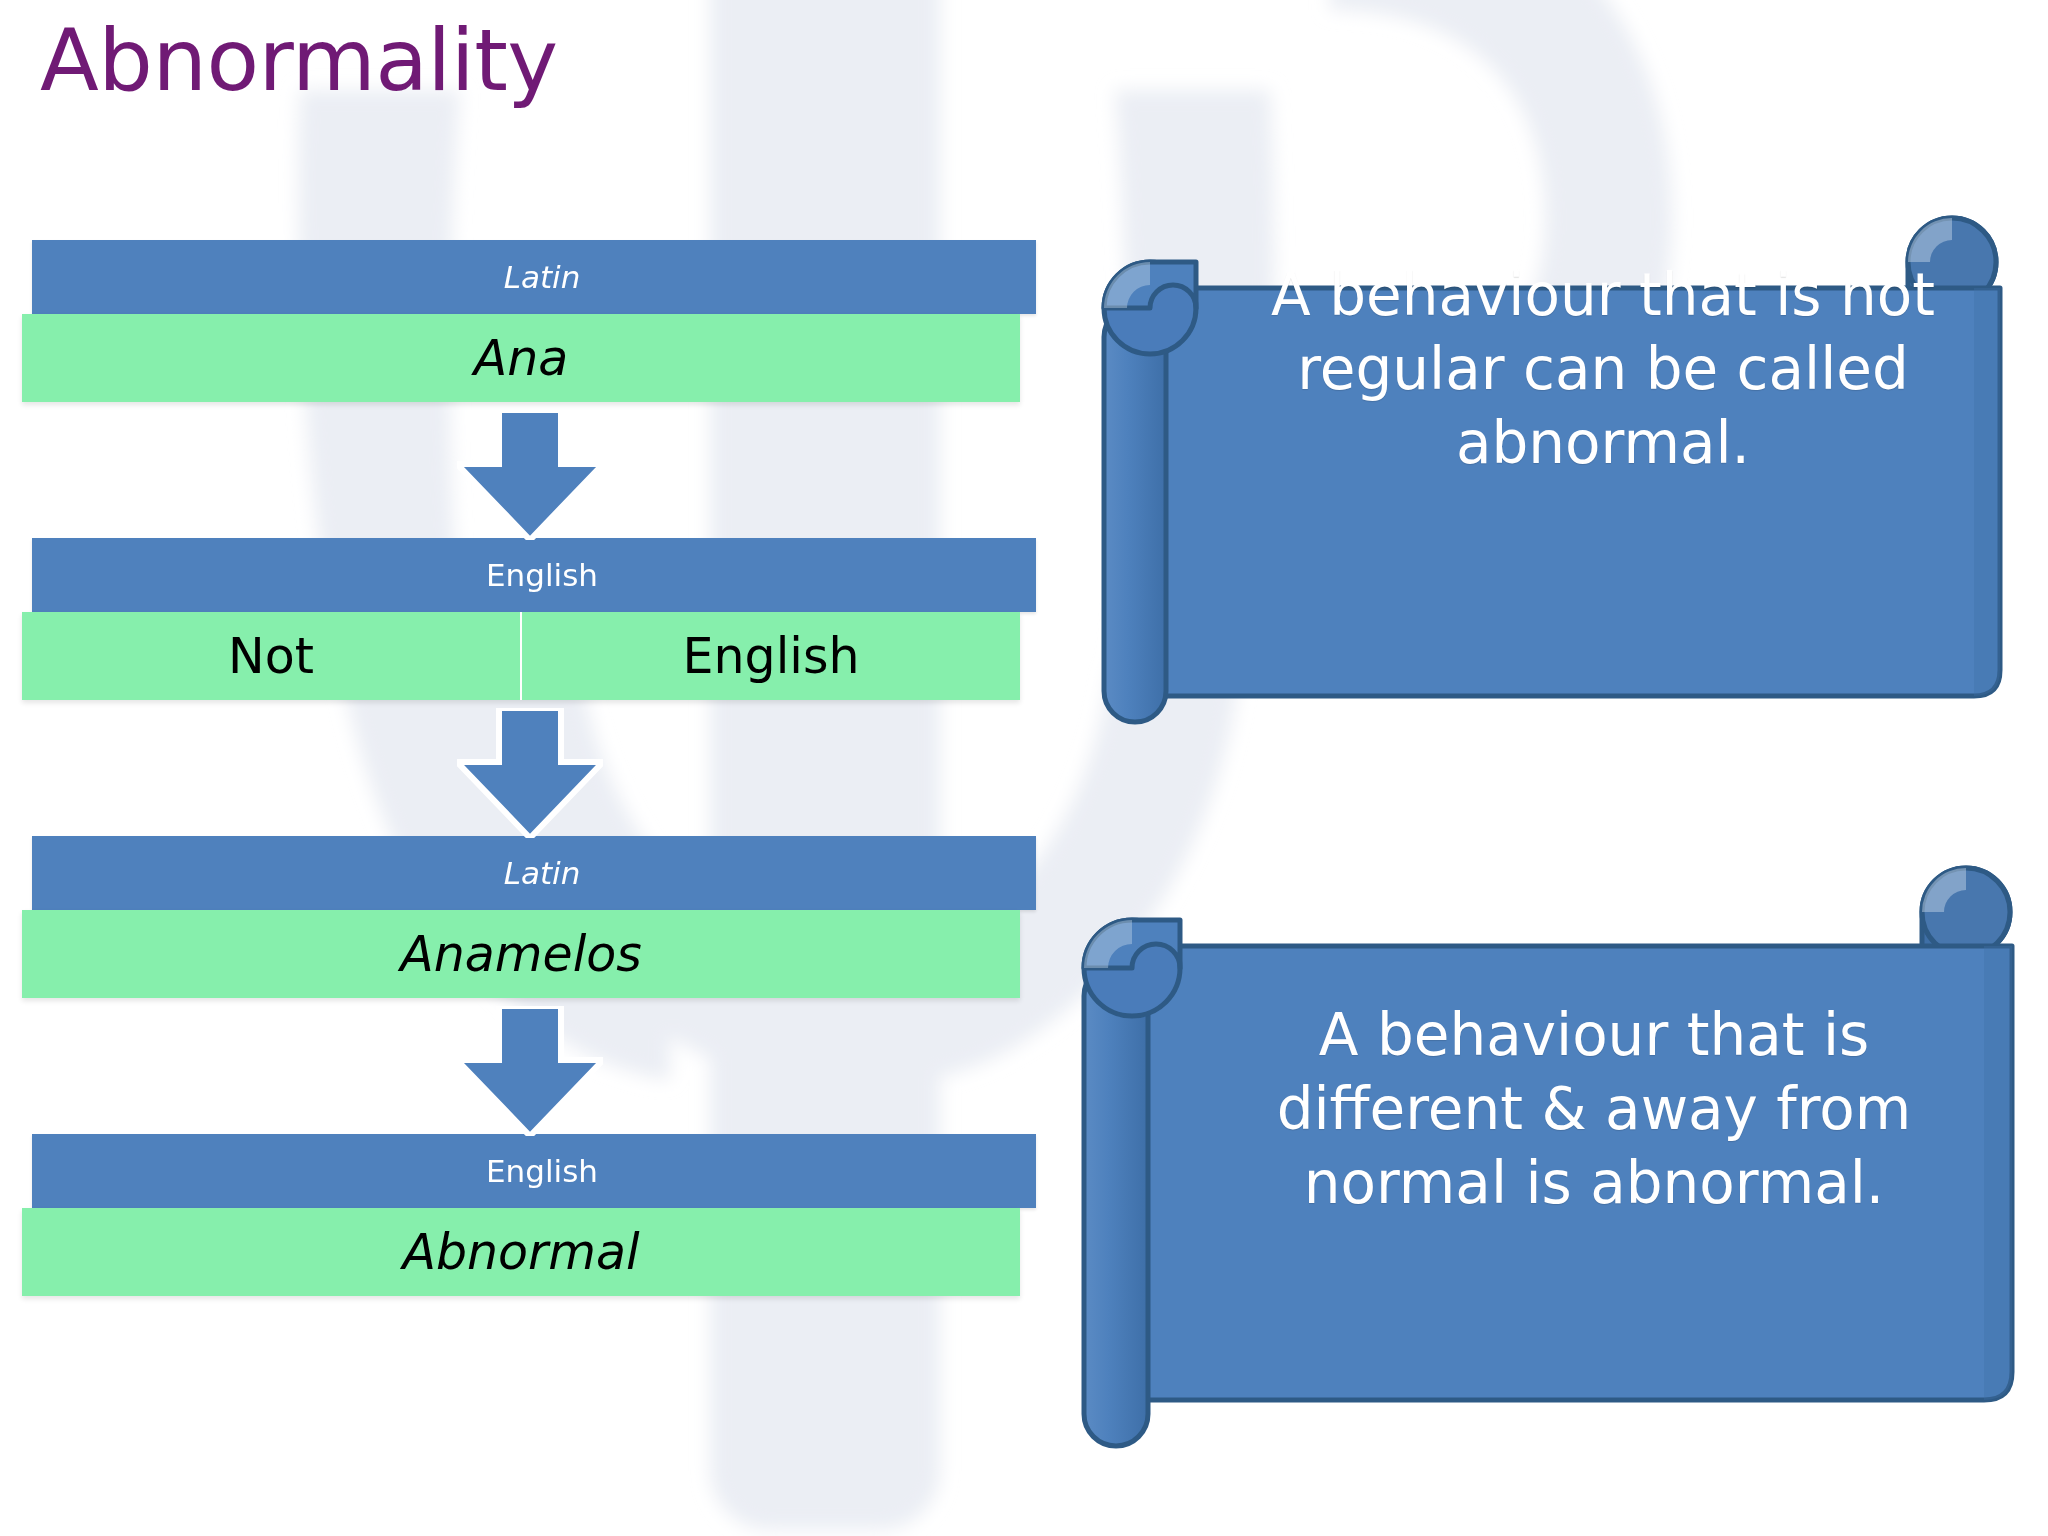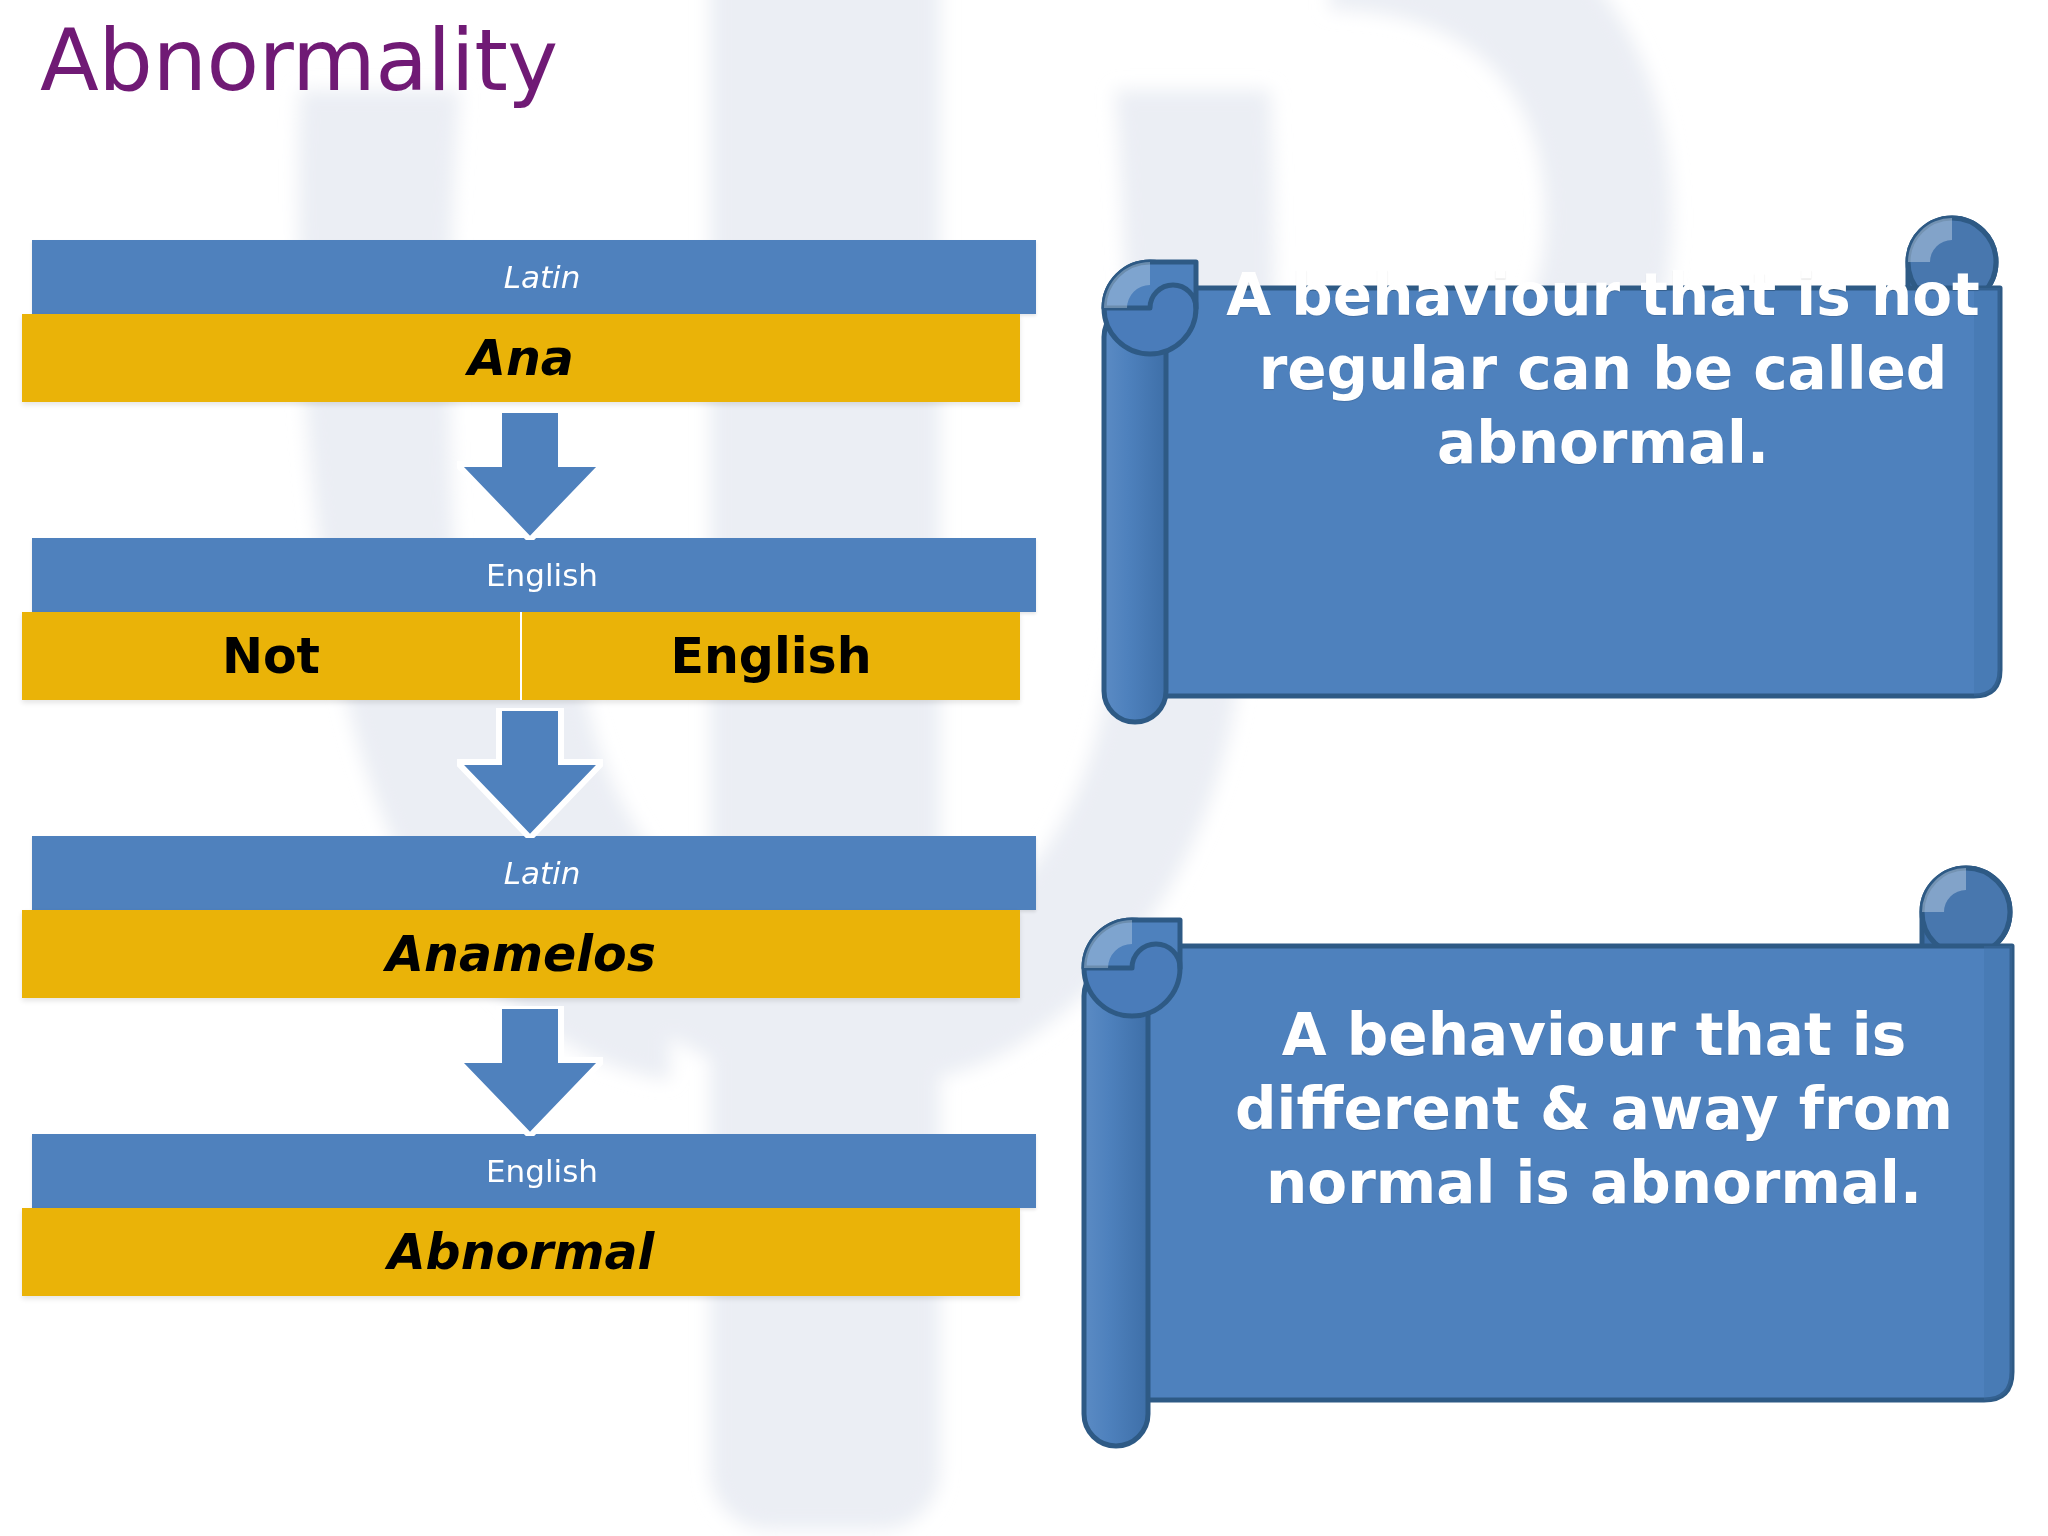--- a/index.html
+++ b/index.html
@@ -85,24 +85,24 @@
     position: absolute;
     left: 22px;
     top: 74px;
     width: 998px;
     height: 88px;
     display: flex;
     box-shadow: 0 3px 5px rgba(0,0,0,0.10);
   }
   .band .cell {
     flex: 1 1 0;
-    background: #eab308;
+    background: #86efac;
     color: #000000;
     font-size: 49px;
-    font-weight: 700;
+    font-weight: 400;
     font-style: italic;
     display: flex;
     align-items: center;
     justify-content: center;
     font-family: "DejaVu Sans", sans-serif;
   }
   .band .cell + .cell { border-left: 2px solid #ffffff; }
   .band .cell.upright { font-style: normal; }
   .band .cell.single { flex: 1 1 100%; }
 
@@ -117,21 +117,21 @@
 
   
   .scroll {
     position: absolute;
     z-index: 6;
   }
   .scroll svg { display:block; width:100%; height:100%; }
   .scroll .scroll-text {
     position: absolute;
     color: #ffffff;
-    font-weight: 700;
+    font-weight: 400;
     font-size: 58px;
     line-height: 1.28;
     text-align: center;
     font-family: "DejaVu Sans", sans-serif;
     text-shadow: 0 1px 1px rgba(0,0,0,0.13);
   }
 </style>
 </head>
 <body>
 

